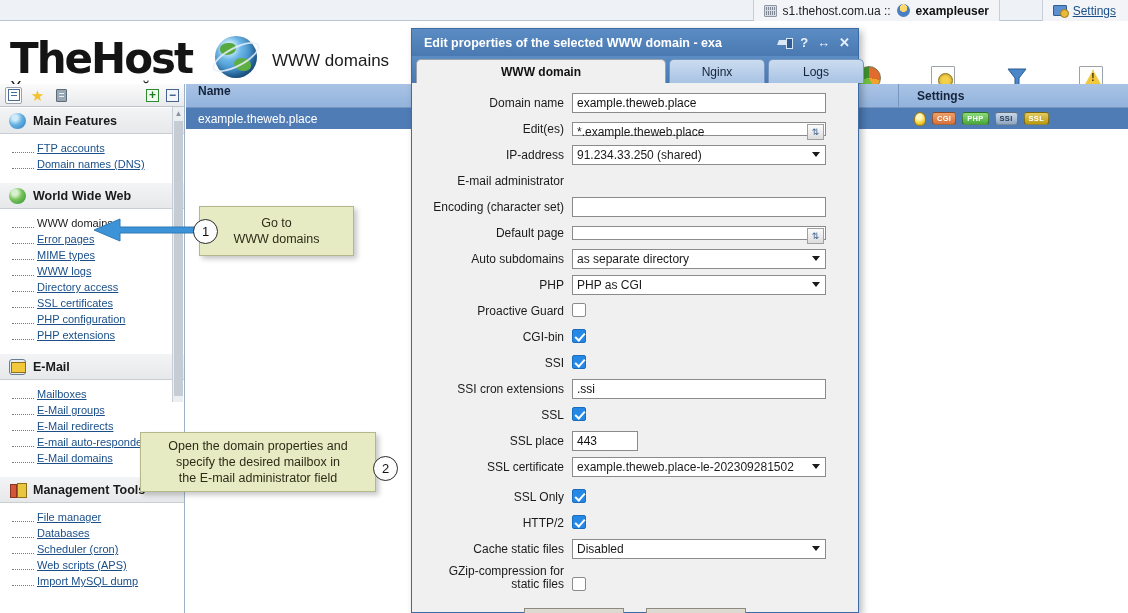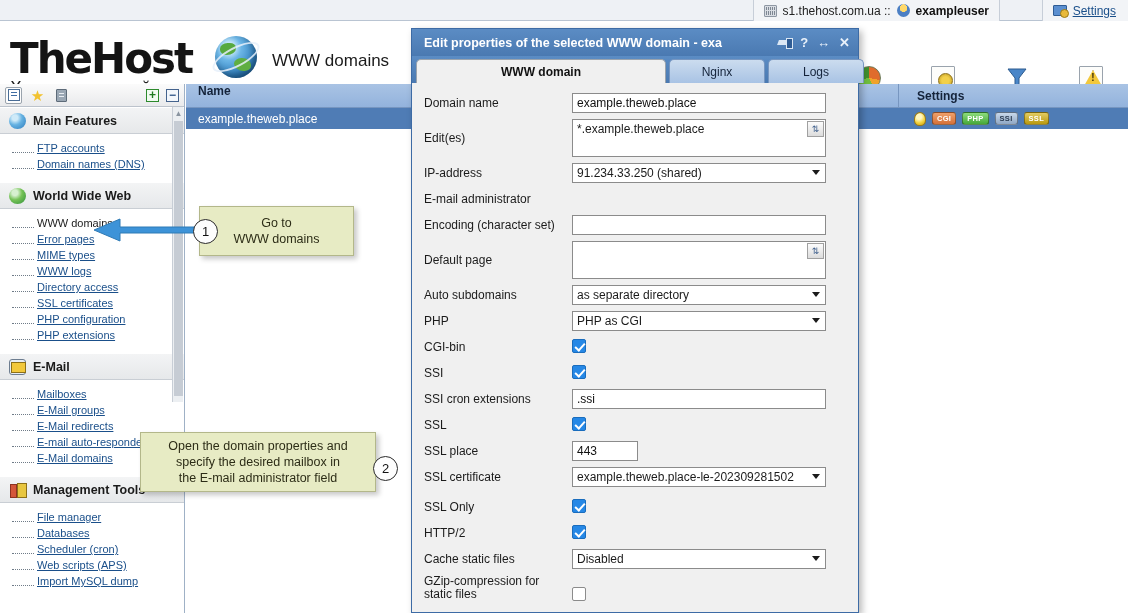--- a/index.html
+++ b/index.html
@@ -177,28 +177,28 @@
   .dtab { height:24px; min-width:96px; padding:0 20px; display:flex; align-items:center;
           justify-content:center; font-size:12px; color:#14233a;
           background:linear-gradient(#cbdcef,#a9c3e4);
           border:1px solid #7796c0; border-bottom:none; border-radius:5px 5px 0 0; }
   .dtab.active { background:#f0f0f0; border-color:#9aa3ad; font-weight:bold;
           min-width:250px; color:#111; }
 
   #dlg-body { position:absolute; left:0; top:54px; right:0; bottom:0;
               background:#f0f0f0; padding:10px 12px 0 12px; }
   .frow { display:flex; align-items:center; margin-bottom:6px; min-height:20px; }
-  .flabel { width:148px; text-align:left; padding-right:8px; font-size:12px; color:#1b1b1b; }
+  .flabel { width:148px; text-align:right; padding-right:8px; font-size:12px; color:#1b1b1b; }
   .flabel.two { line-height:13px; }
   .fctl { flex:1; }
   .inp { width:254px; height:20px; border:1px solid #8b8b8b; background:#fff;
          font-family:"Liberation Sans", sans-serif; font-size:12px; color:#111;
          padding:0 4px; line-height:18px; }
   .inp.short { width:66px; }
-  .spin { width:254px; height:38px; border:1px solid #8b8b8b; background:#fff;
+  .spin { width:254px; height:14px; border:1px solid #8b8b8b; background:#fff;
           position:relative; font-size:12px; padding:0 22px 0 4px; line-height:18px; }
   .spin .btn { position:absolute; right:1px; top:1px; width:17px; height:16px;
           background:linear-gradient(#fcfcfc,#dcdcdc); border:1px solid #a0a0a0;
           color:#3f5f8c; font-size:9px; text-align:center; line-height:15px; }
   .sel { width:254px; height:20px; border:1px solid #8b8b8b; background:#fff;
          position:relative; font-size:12px; padding:0 20px 0 4px; line-height:18px;
          white-space:nowrap; overflow:hidden; }
   .sel .arw { position:absolute; right:5px; top:6px; width:0; height:0;
          border-left:4px solid transparent; border-right:4px solid transparent;
          border-top:5px solid #1b1b1b; }
@@ -514,20 +514,24 @@
         </div>
     </div>
 
     <div class="frow">
       <div class="flabel">PHP</div>
       <div class="fctl">
           <div class="sel"><span>PHP as CGI</span><span class="arw"></span></div>
         </div>
     </div>
 
+    <div class="frow">
+      <div class="flabel">Proactive Guard</div>
+      <div class="fctl"><span class="chk"></span></div>
+    </div>
 
     <div class="frow">
       <div class="flabel">CGI-bin</div>
       <div class="fctl"><span class="chk on"></span></div>
     </div>
 
     <div class="frow">
       <div class="flabel">SSI</div>
       <div class="fctl"><span class="chk on"></span></div>
     </div>

